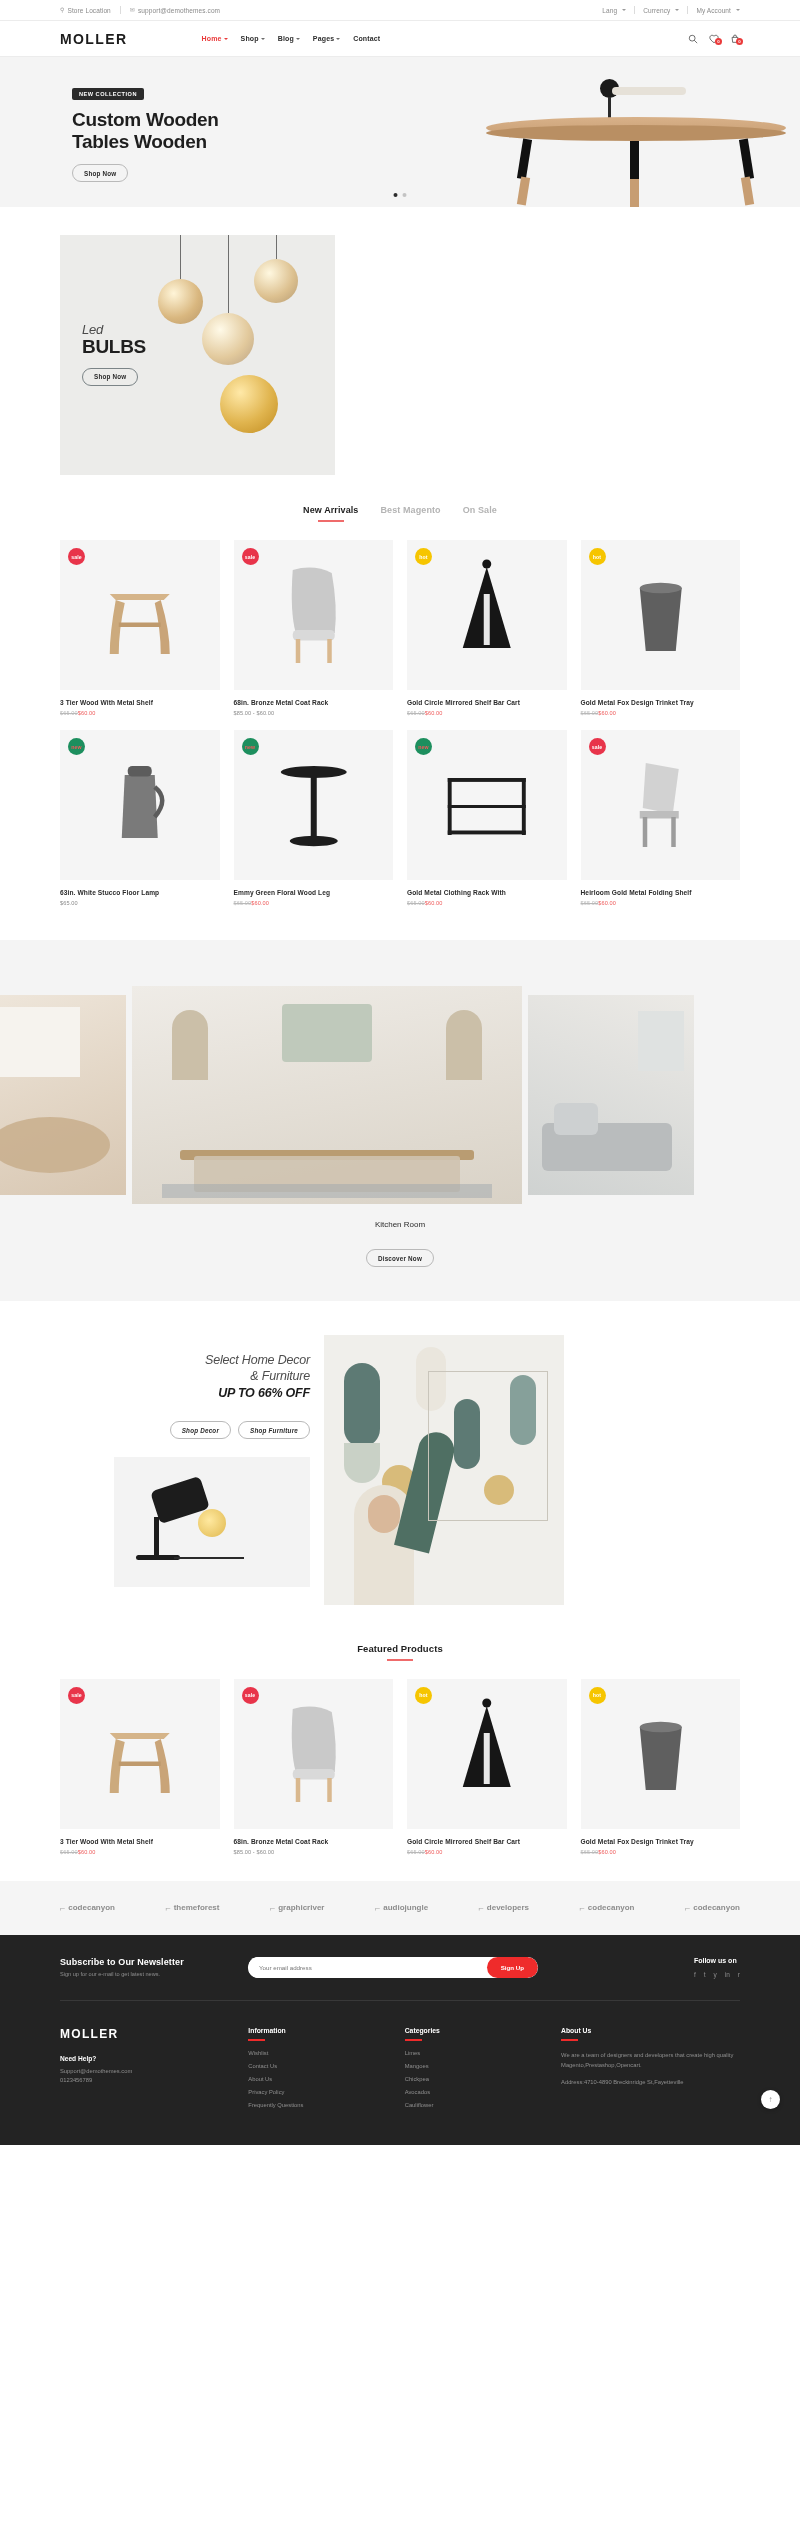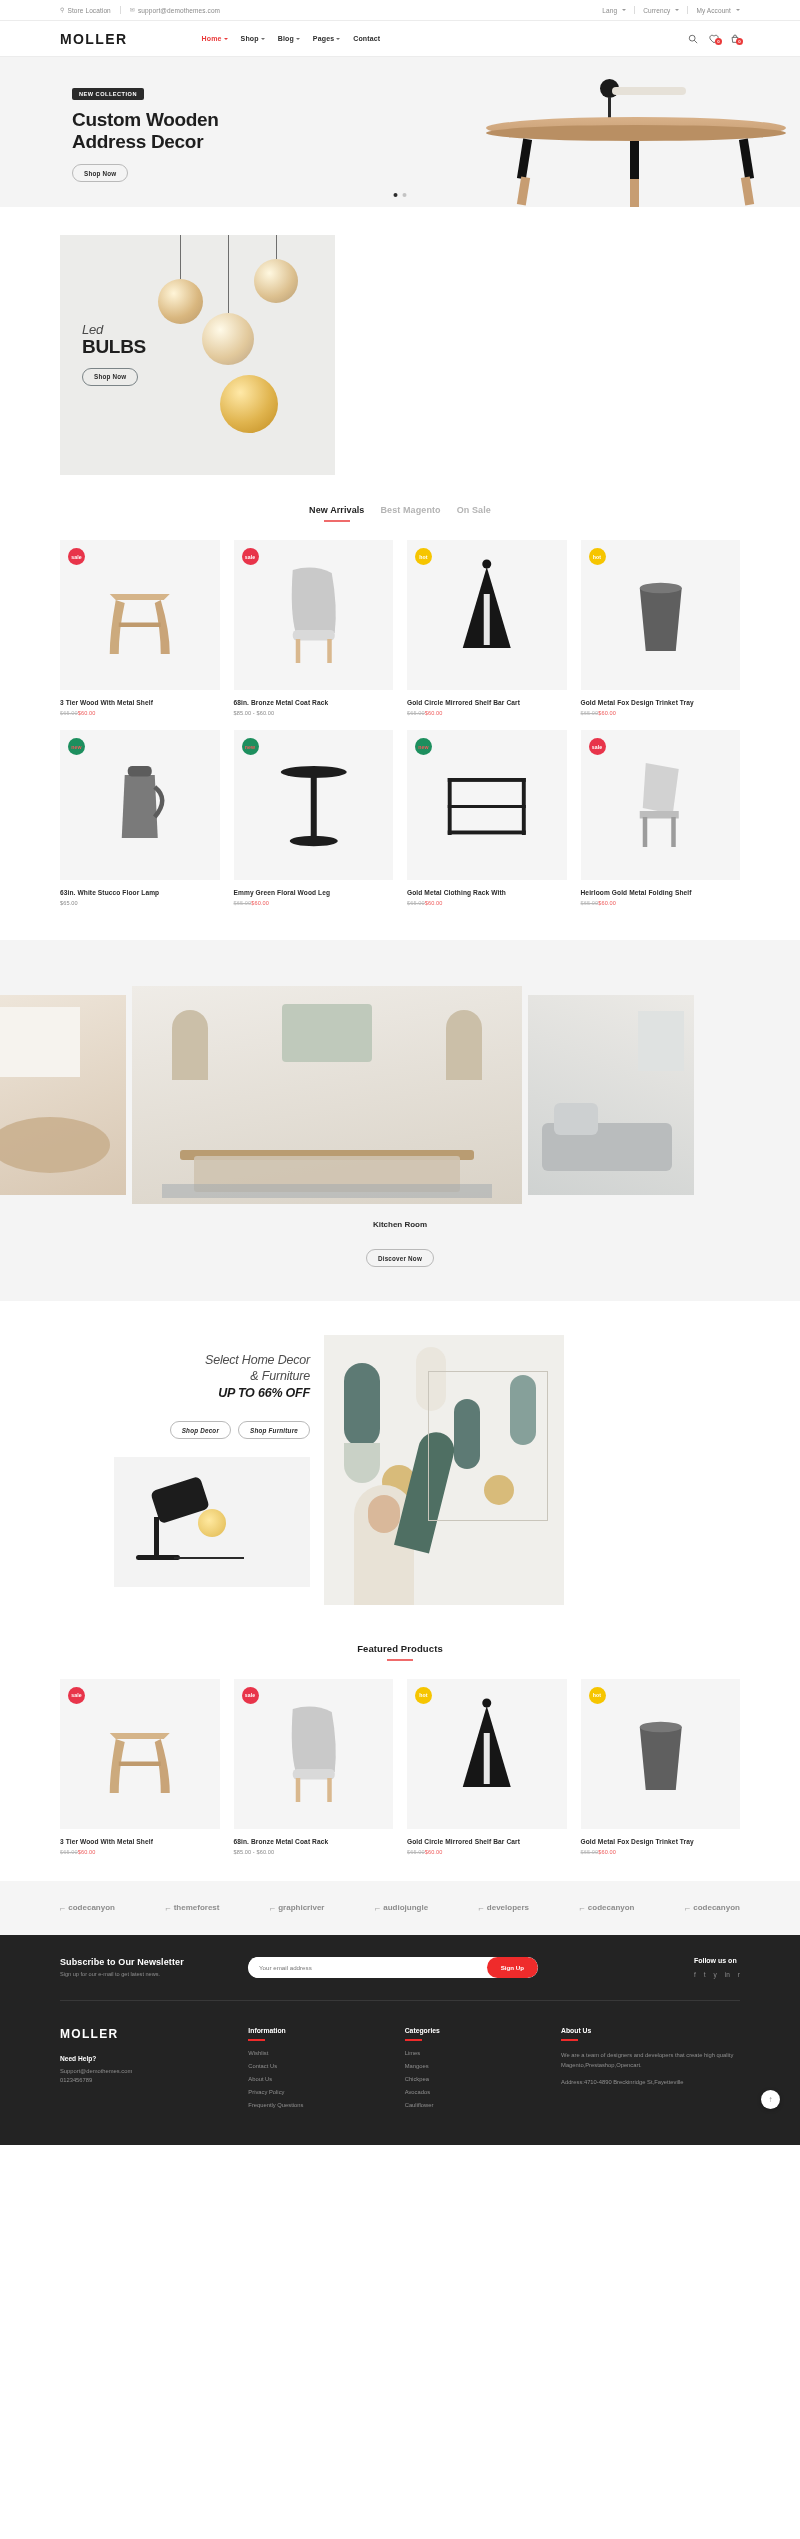--- a/index.html
+++ b/index.html
@@ -102,21 +102,21 @@
   .sofa-cushion { position:absolute; right:8px; bottom:60px; width:82px; height:58px; background:#4a4f57; border-radius:7px; transform:rotate(-5deg); }
   .sofa-seat { position:absolute; right:0; bottom:22px; width:196px; height:34px; background:#2f333a; border-radius:5px;}
   .sofa-leg { position:absolute; bottom:8px; width:5px; height:16px; background:#8b6a48; }
   .side-tbl-top { position:absolute; left:22px; bottom:72px; width:92px; height:12px; border-radius:50%; background:#9a7146;}
   .side-leg { position:absolute; background:#7d5c39; width:4px; height:66px; bottom:10px;}
   .bulb { position:absolute; border-radius:50%; }
   .bulb-wire { position:absolute; width:1px; background:#6e6e6e; top:0; }
 
   
   .section { padding: 30px 0 0; }
-  .tabs { display: flex; justify-content: center; gap: 16px; }
+  .tabs { display: flex; justify-content: center; gap: 22px; }
   .tab { font-size: 9px; font-weight: 700; color: #b4b4b4; position: relative; padding-bottom: 7px; letter-spacing:.1px;}
   .tab.on { color: #1d1d1d; }
   .tab.on:after {
     content: ""; position: absolute; left: 50%; transform: translateX(-50%);
     bottom: 0; width: 26px; height: 1.6px; background: #ef6b6b;
   }
   .grid { display: grid; grid-template-columns: repeat(4, 1fr); gap: 14px; margin-top: 18px; }
   .card { }
   .thumb { background: #f5f5f5; height: 150px; position: relative; overflow:hidden; }
   .pbadge {
@@ -137,21 +137,21 @@
   .il { position:absolute; left:0; top:0; width:100%; height:100%; }
 
   
   .room { background: #f4f4f4; margin-top: 34px; padding: 28px 0 34px; }
   .sec-title { text-align: center; font-size: 9.5px; font-weight: 700; color: #1d1d1d; letter-spacing:.1px;}
   .sec-title .ul { display:block; width:26px; height:1.6px; background:#ef6b6b; margin:5px auto 0;}
   .room-row { display: flex; gap: 6px; margin-top: 18px; align-items:center;}
   .room-card { height: 200px; position: relative; overflow: hidden; }
   .room-side { width: 166px; }
   .room-main { width: 390px; height: 218px; }
-  .room-name { text-align: center; font-size: 8px; font-weight: 700; color: #2b2b2b; margin-top: 16px; }
+  .room-name { text-align: center; font-size: 8px; font-weight: 400; color: #2b2b2b; margin-top: 16px; }
   .room-btn { text-align:center; margin-top: 9px; }
 
   
   .decor { padding: 34px 0 30px; }
   .decor-row { display: flex; gap: 14px; }
   .decor-left { width: 250px; padding-top: 18px; font-style: italic; }
   .decor-head { text-align: right; }
   .decor-t1 { font-size: 12.5px; color: #4d4d4d; line-height: 1.25; font-weight: 400; letter-spacing:-.2px;}
   .decor-t2 { font-size: 12.5px; color: #1b1b1b; font-weight: 700; margin-top: 2px; letter-spacing:-.2px;}
   .decor-btns { display: flex; gap: 7px; justify-content: flex-end; margin-top: 10px; }
@@ -295,21 +295,21 @@
       <div class="leg" style="left:170px;top:84px;width:9px;height:40px;"></div>
       <div class="wood" style="left:170px;top:122px;width:9px;height:28px;"></div>
       <div class="leg" style="left:282px;top:82px;width:9px;height:40px;transform:rotate(-9deg);"></div>
       <div class="wood" style="left:283px;top:120px;width:9px;height:28px;transform:rotate(-9deg);"></div>
     </div>
     <div class="container">
       <div class="hero-copy">
         <div class="badge-pill">NEW COLLECTION</div>
         <div class="hero-title">
           <div>Custom Wooden</div>
-          <div>Address Decor</div>
+          <div>Tables Wooden</div>
         </div>
         <div class="btn-outline">Shop Now</div>
       </div>
     </div>
     <div class="dots">
       <div class="dot on"></div>
       <div class="dot"></div>
     </div>
   </div>
 

